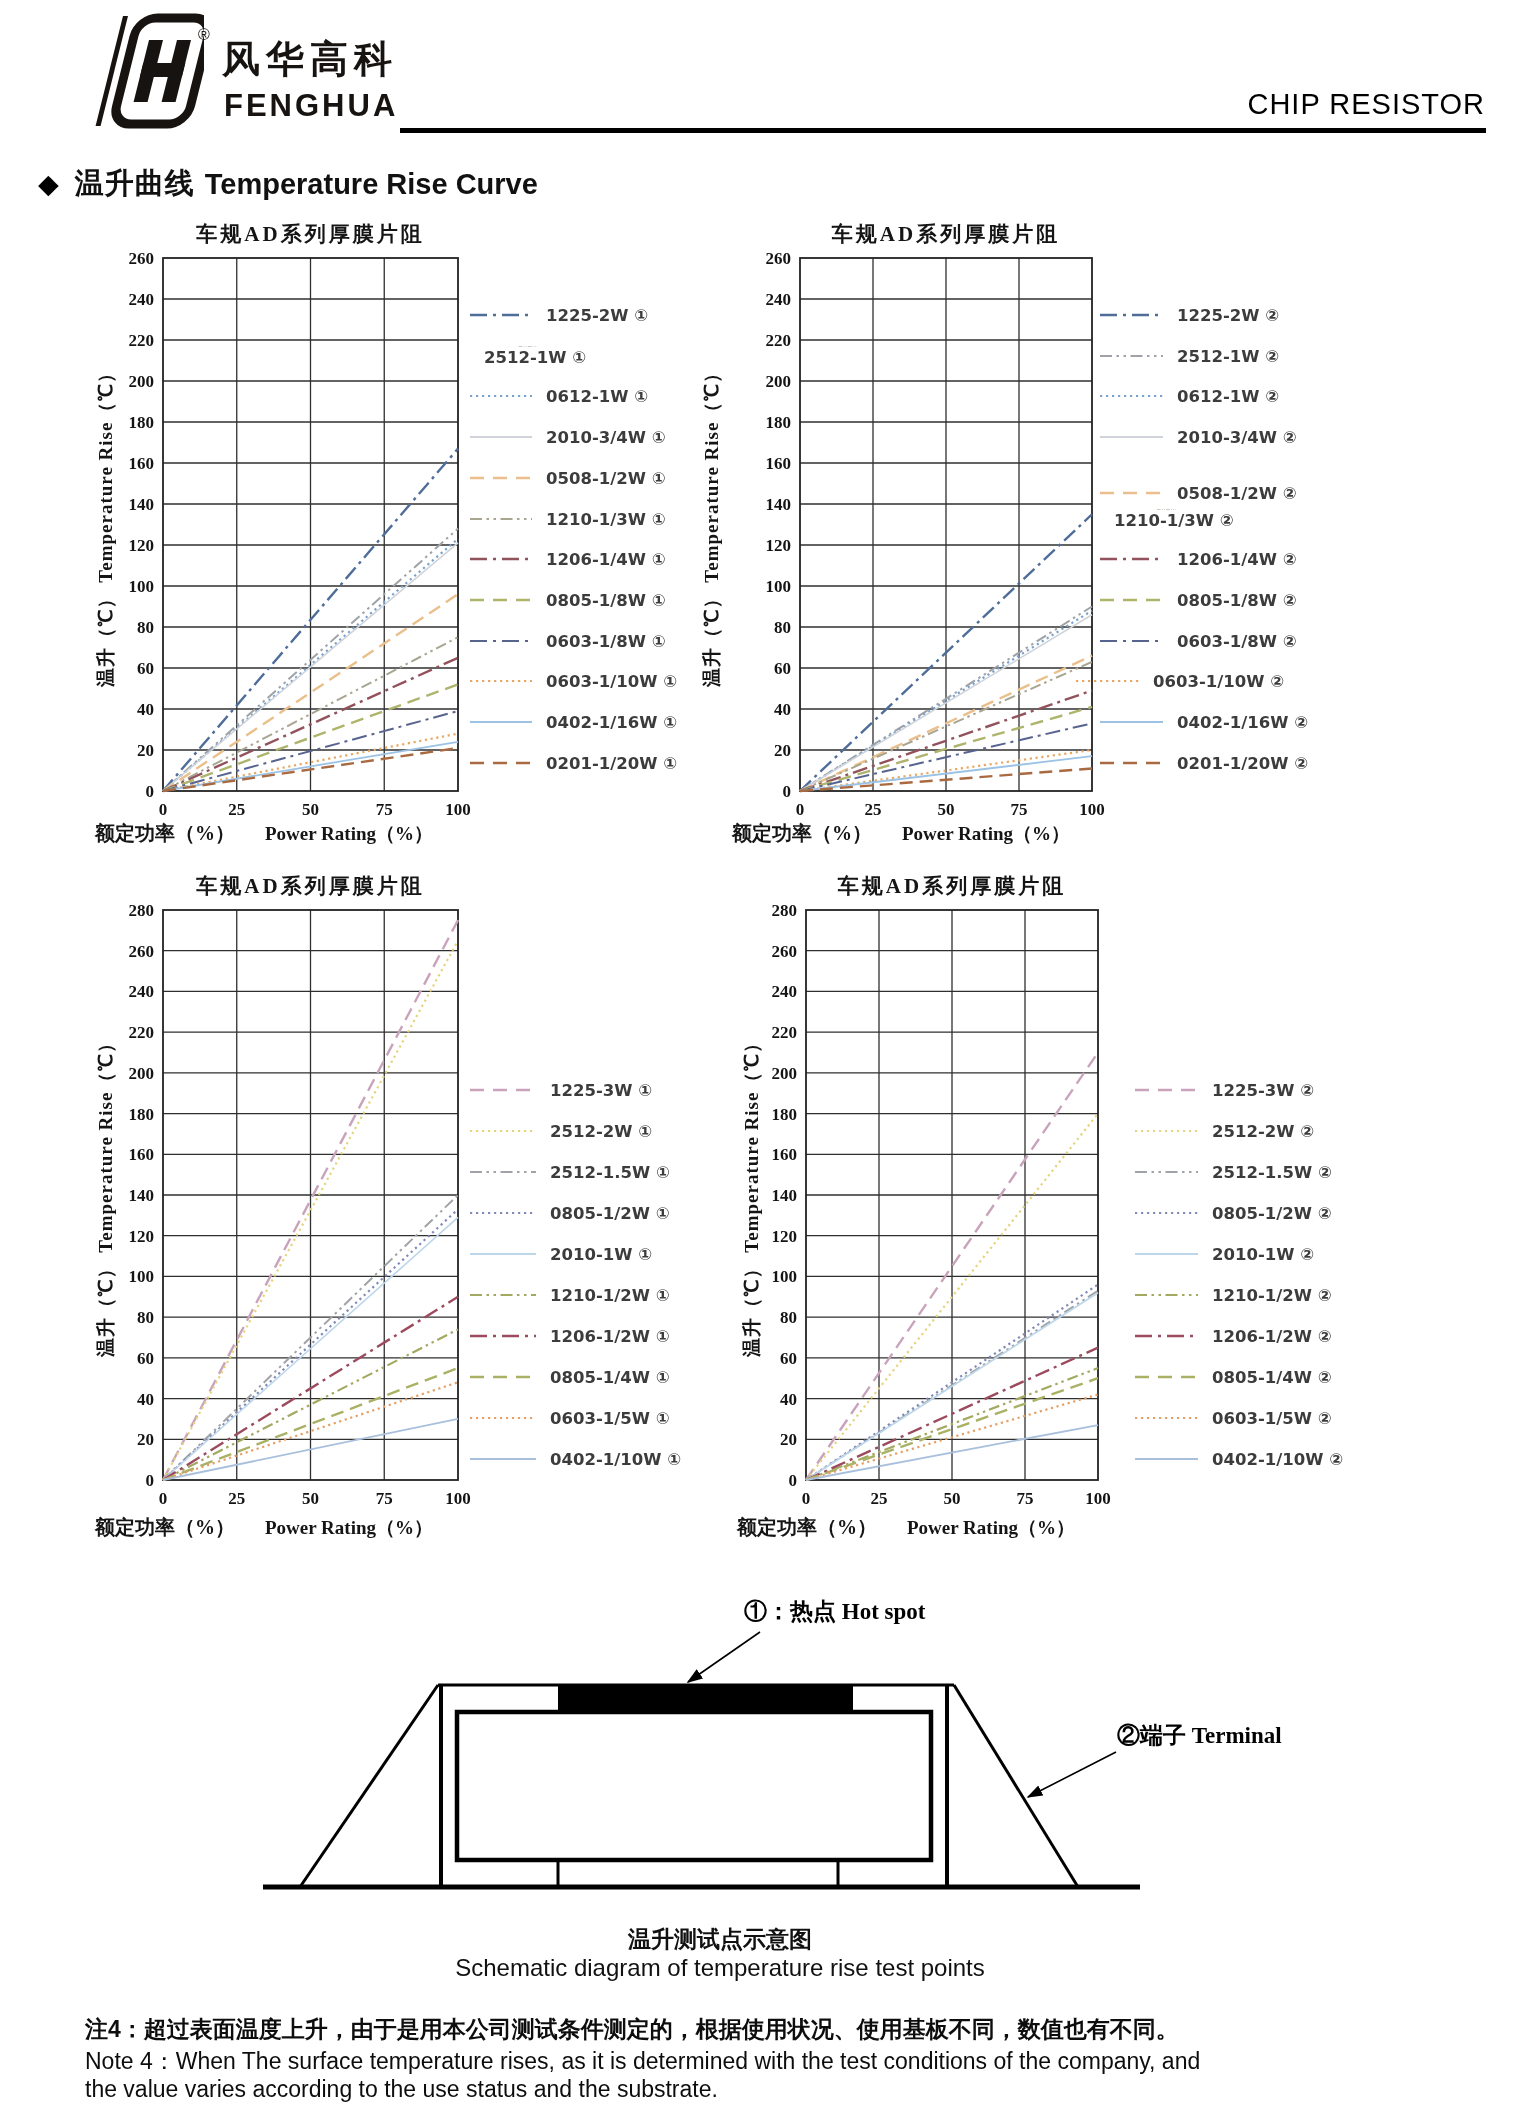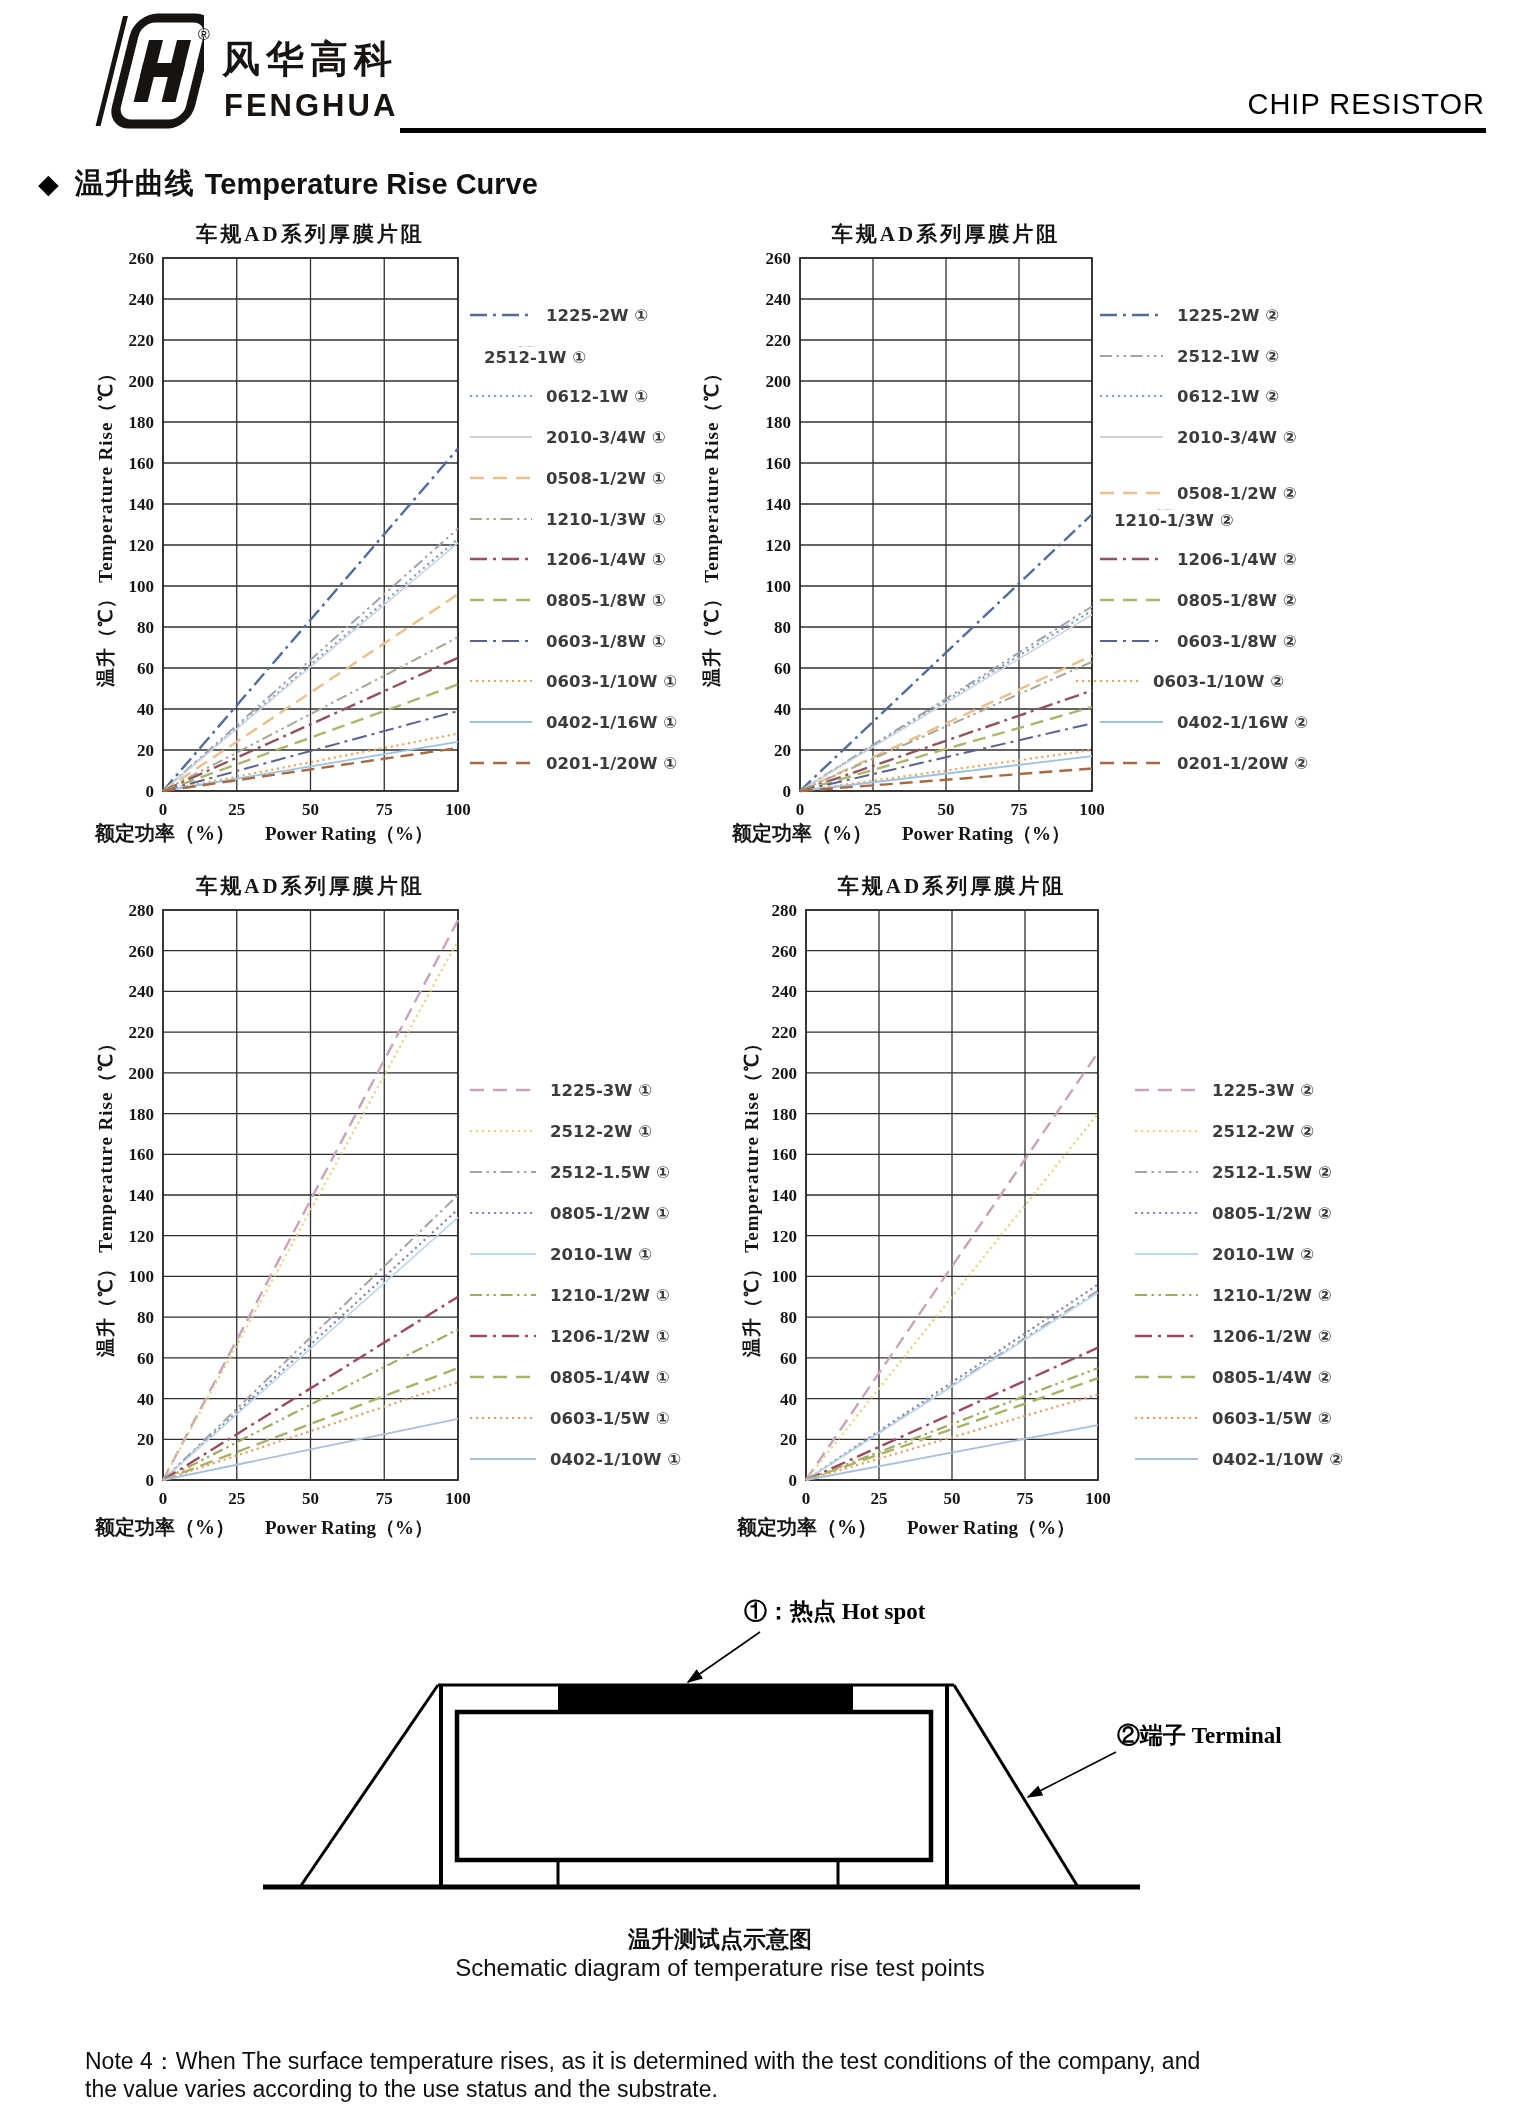--- a/index.html
+++ b/index.html
@@ -565,16 +565,17 @@
   <div class="schema-label" style="left:744px;top:1596px;">①：热点  Hot spot</div>
   <div class="schema-label" style="left:1117px;top:1720px;">②端子 Terminal</div>
 
   <div class="caption-wrap" style="top:1954px;">
     <span class="caption-en">Schematic diagram of temperature rise test points</span>
   </div>
   <div class="caption-wrap" style="top:1924px;">
     <span class="caption-cn">温升测试点示意图</span>
   </div>
 
+  <div class="note note-cn" style="top:2014px;">注4：超过表面温度上升，由于是用本公司测试条件测定的，根据使用状况、使用基板不同，数值也有不同。</div>
   <div class="note note-en" style="top:2046px;">Note 4：When The surface temperature rises, as it is determined with the test conditions of the company, and</div>
   <div class="note note-en" style="top:2076px;">the value varies according to the use status and the substrate.</div>
 
 </div>
 
 </body></html>

